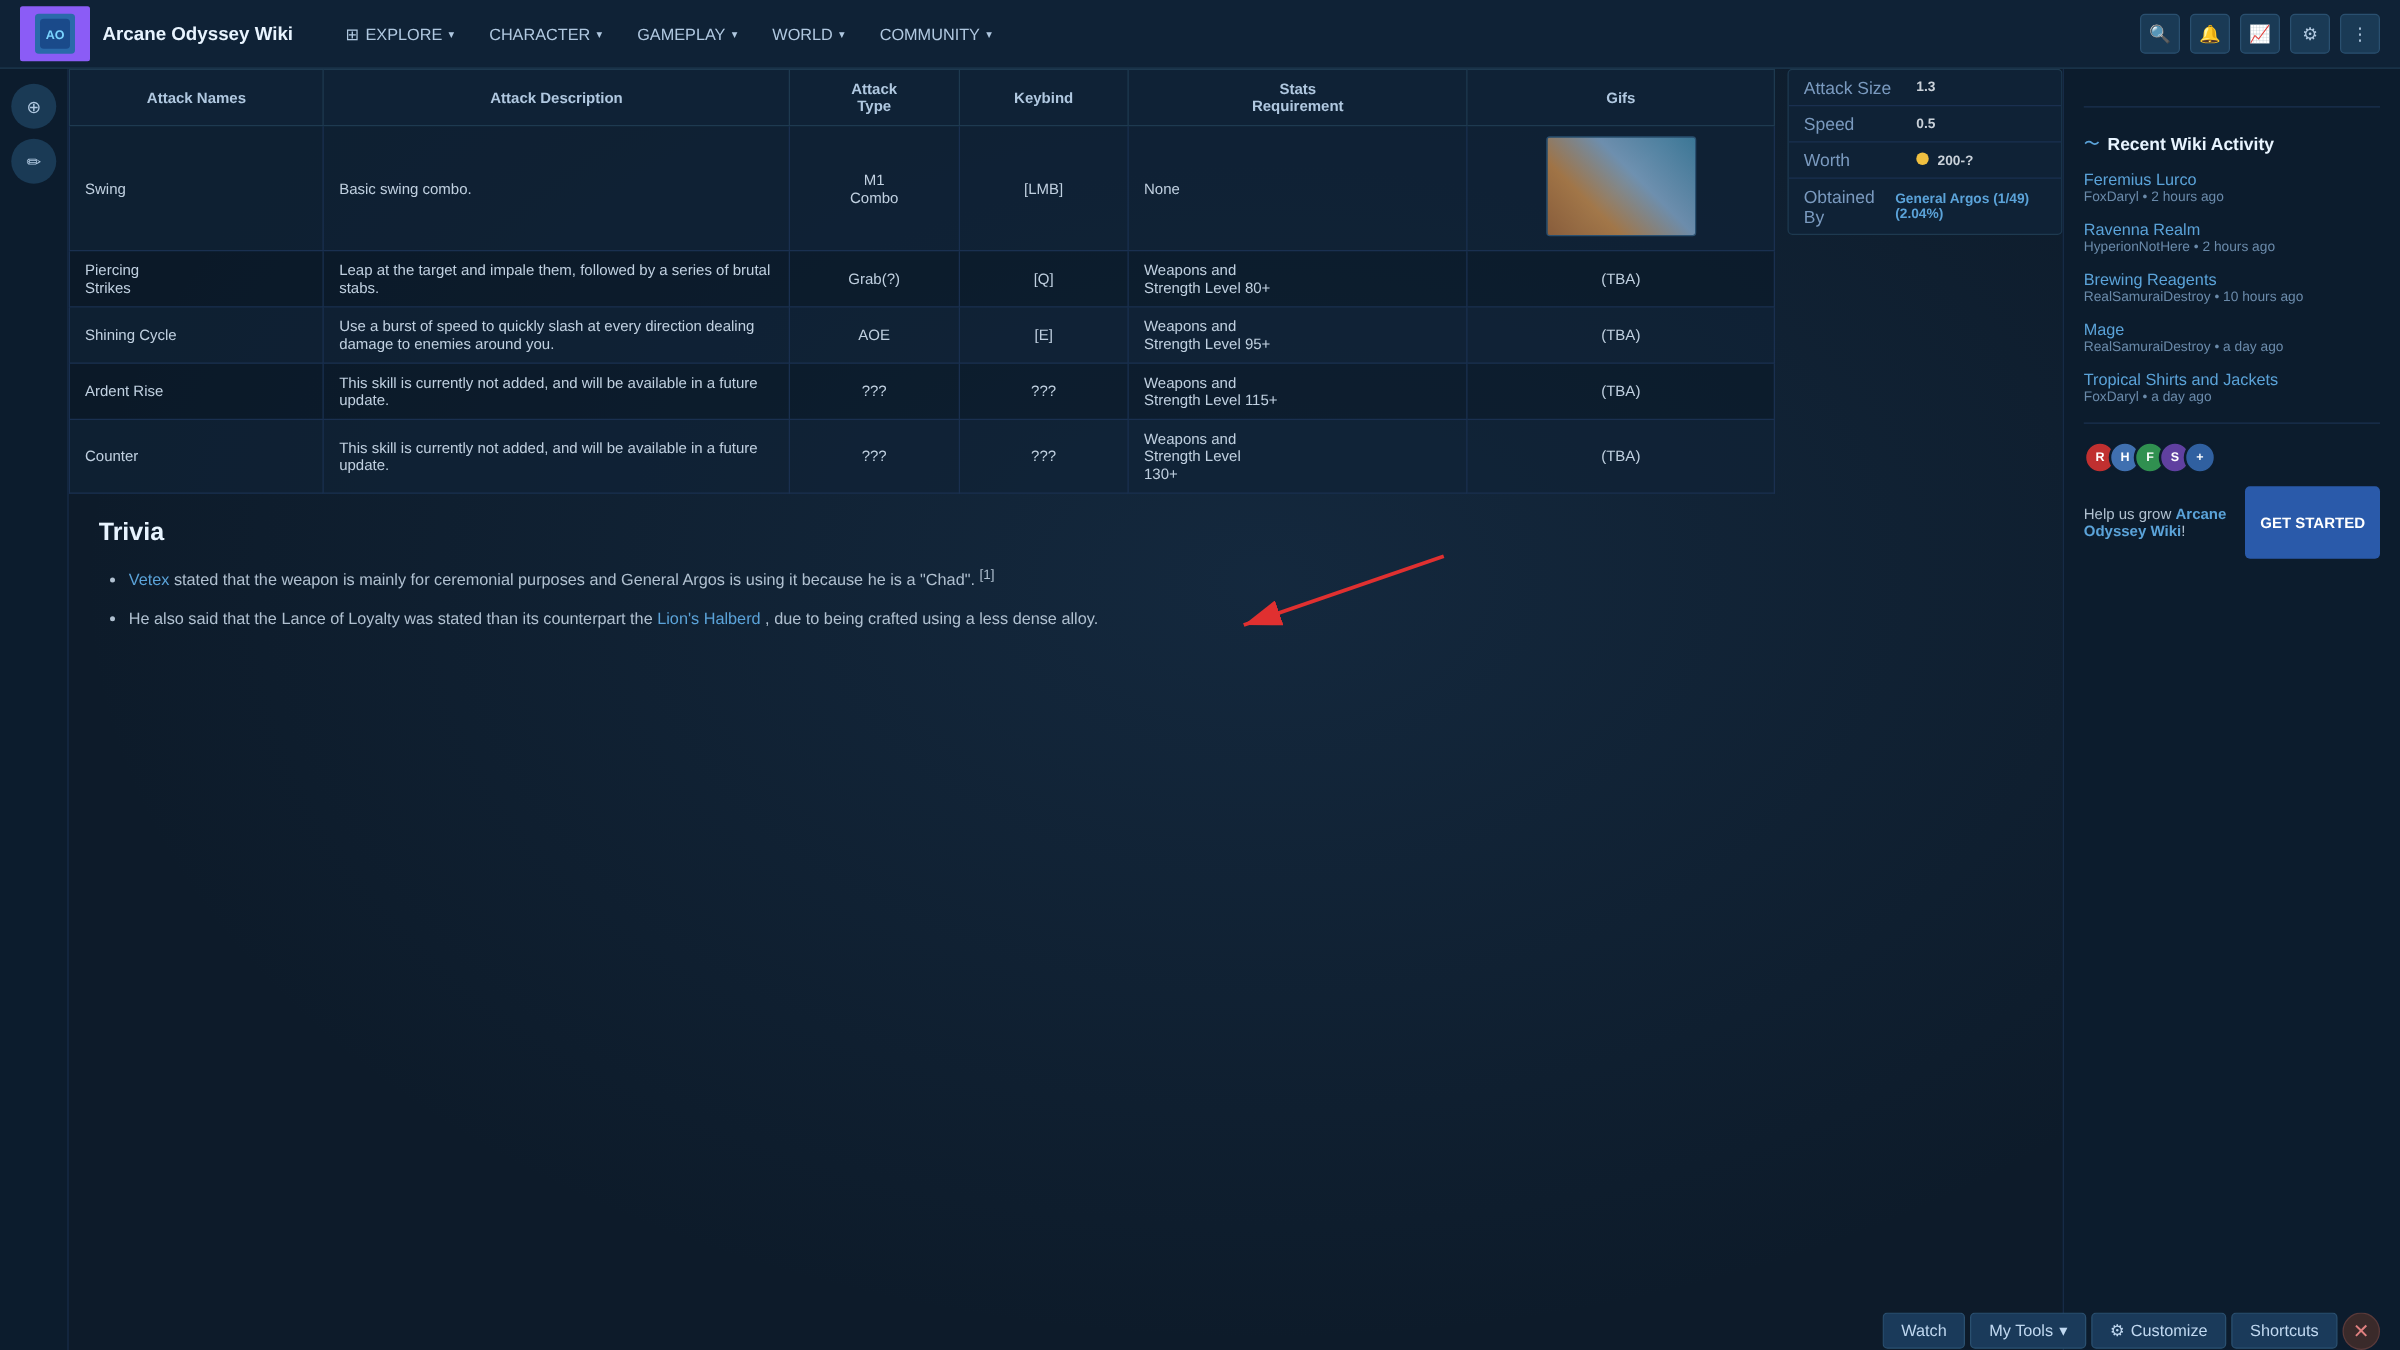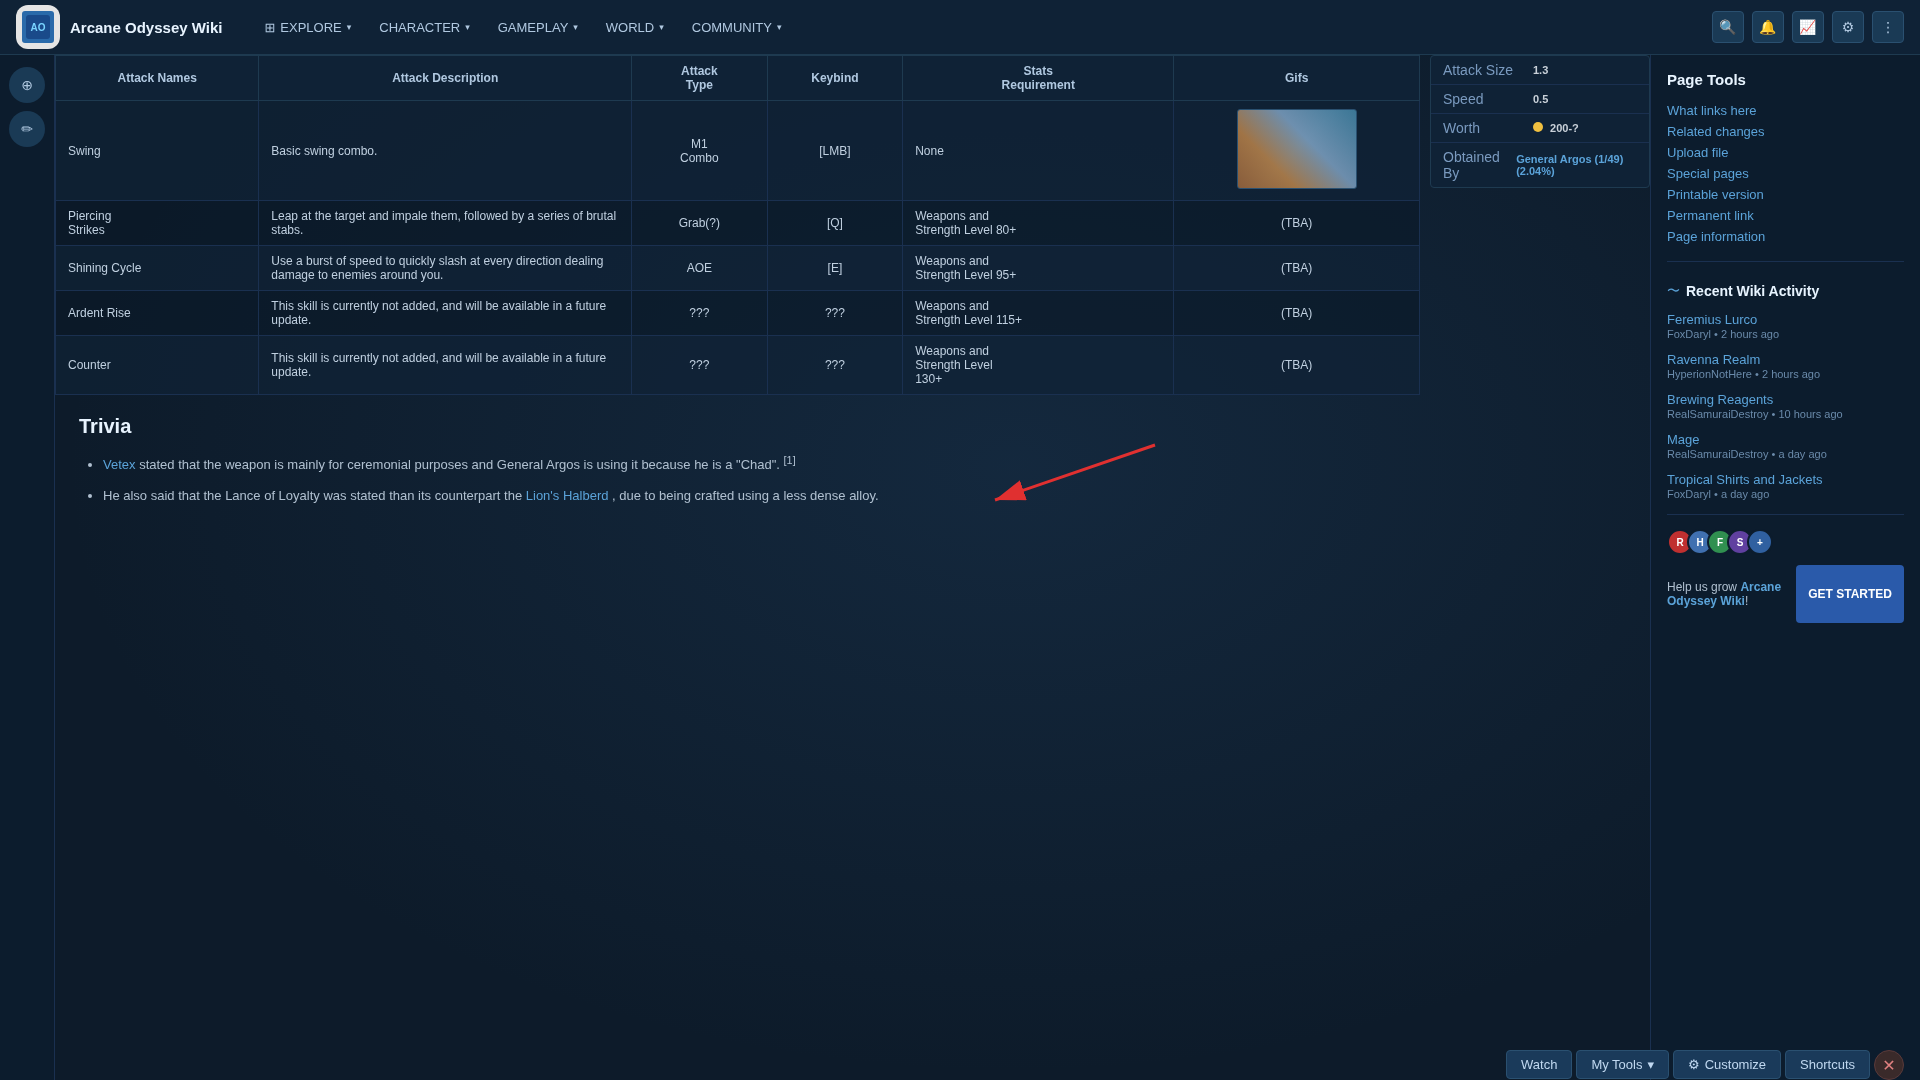--- a/index.html
+++ b/index.html
@@ -18,24 +18,24 @@
       background: #0f2236;
       height: 55px;
       display: flex;
       align-items: center;
       padding: 0 16px;
       border-bottom: 1px solid #1e3a50;
       position: relative;
       z-index: 100;
     }
     .wiki-logo {
-      width: 44px;
+      width: 56px;
       height: 44px;
-      background: #e5e5e5;
-      border-radius: 12px;
+      background: #8b5cf6;
+      border-radius: 2px;
       display: flex;
       align-items: center;
       justify-content: center;
       margin-right: 10px;
       flex-shrink: 0;
     }
     .wiki-logo-inner {
       width: 32px;
       height: 32px;
       background: #2a6aaa;
@@ -588,30 +588,20 @@
           <span>He also said that the Lance of Loyalty was stated than its counterpart the </span>
           <span class="link-blue">Lion's Halberd</span>
           <span>, due to being crafted using a less dense alloy.</span>
         </li>
       </ul>
     </div>
   </div>
 
   <div id="right-panel">
 
-    <div>
-      <div class="panel-section-title">Page Tools</div>
-      <a class="page-tools-link">What links here</a>
-      <a class="page-tools-link">Related changes</a>
-      <a class="page-tools-link">Upload file</a>
-      <a class="page-tools-link">Special pages</a>
-      <a class="page-tools-link">Printable version</a>
-      <a class="page-tools-link">Permanent link</a>
-      <a class="page-tools-link">Page information</a>
-    </div>
 
     <hr class="panel-divider">
 
     <div class="activity-section">
       <div class="activity-header">
         <span class="activity-icon">〜</span>
         <span class="activity-title">Recent Wiki Activity</span>
       </div>
 
       <div class="activity-item">

